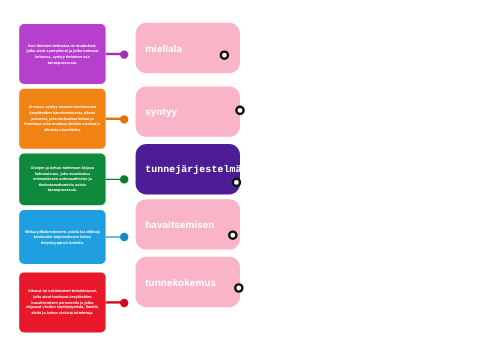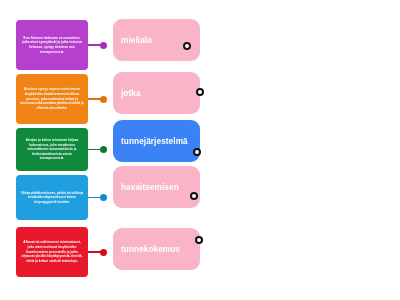--- a/index.html
+++ b/index.html
@@ -127,40 +127,40 @@
 
     <div class="term-row" id="termrow0" style="top: 19px;">
       <div class="term-card" style="height: 42px; background: rgb(249, 180, 200); color: rgb(255, 255, 255);">
         <span>mieliala</span>
       </div>
     </div>
     <div class="term-knob" id="knob0" style="left: 183px; top: 42px; background: rgb(255, 255, 255); border-color: rgb(17, 17, 17);"></div>
 
     <div class="term-row" id="termrow1" style="top: 72px;">
       <div class="term-card" style="height: 42px; background: rgb(249, 180, 200); color: rgb(255, 255, 255);">
-        <span>jotka</span>
+        <span>syntyy</span>
       </div>
     </div>
     <div class="term-knob" id="knob1" style="left: 196px; top: 88px; background: rgb(255, 255, 255); border-color: rgb(17, 17, 17);"></div>
 
     <div class="term-row" id="termrow2" style="top: 120px;">
-      <div class="term-card" style="height: 42px; background: #3b82f6; color: rgb(255, 255, 255);">
+      <div class="term-card" style="height: 42px; background: #4c1d95; color: rgb(255, 255, 255); font-family: Liberation Mono, monospace;">
         <span>tunnejärjestelmä</span>
       </div>
     </div>
     <div class="term-knob" id="knob2" style="left: 193px; top: 148px; background: rgb(255, 255, 255); border-color: rgb(17, 17, 17);"></div>
 
     <div class="term-row" id="termrow3" style="top: 166px;">
       <div class="term-card" style="height: 42px; background: rgb(249, 180, 200); color: rgb(255, 255, 255);">
         <span>havaitsemisen</span>
       </div>
     </div>
     <div class="term-knob" id="knob3" style="left: 190px; top: 192px; background: rgb(255, 255, 255); border-color: rgb(17, 17, 17);"></div>
 
-    <div class="term-row" id="termrow4" style="top: 214px; margin-top: 14px;">
+    <div class="term-row" id="termrow4" style="top: 214px;">
       <div class="term-card" style="height: 42px; background: rgb(249, 180, 200); color: rgb(255, 255, 255);">
         <span>tunnekokemus</span>
       </div>
     </div>
     <div class="term-knob" id="knob4" style="left: 195px; top: 236px; background: rgb(255, 255, 255); border-color: rgb(17, 17, 17);"></div>
 
   </div>
 
 </div>
 

